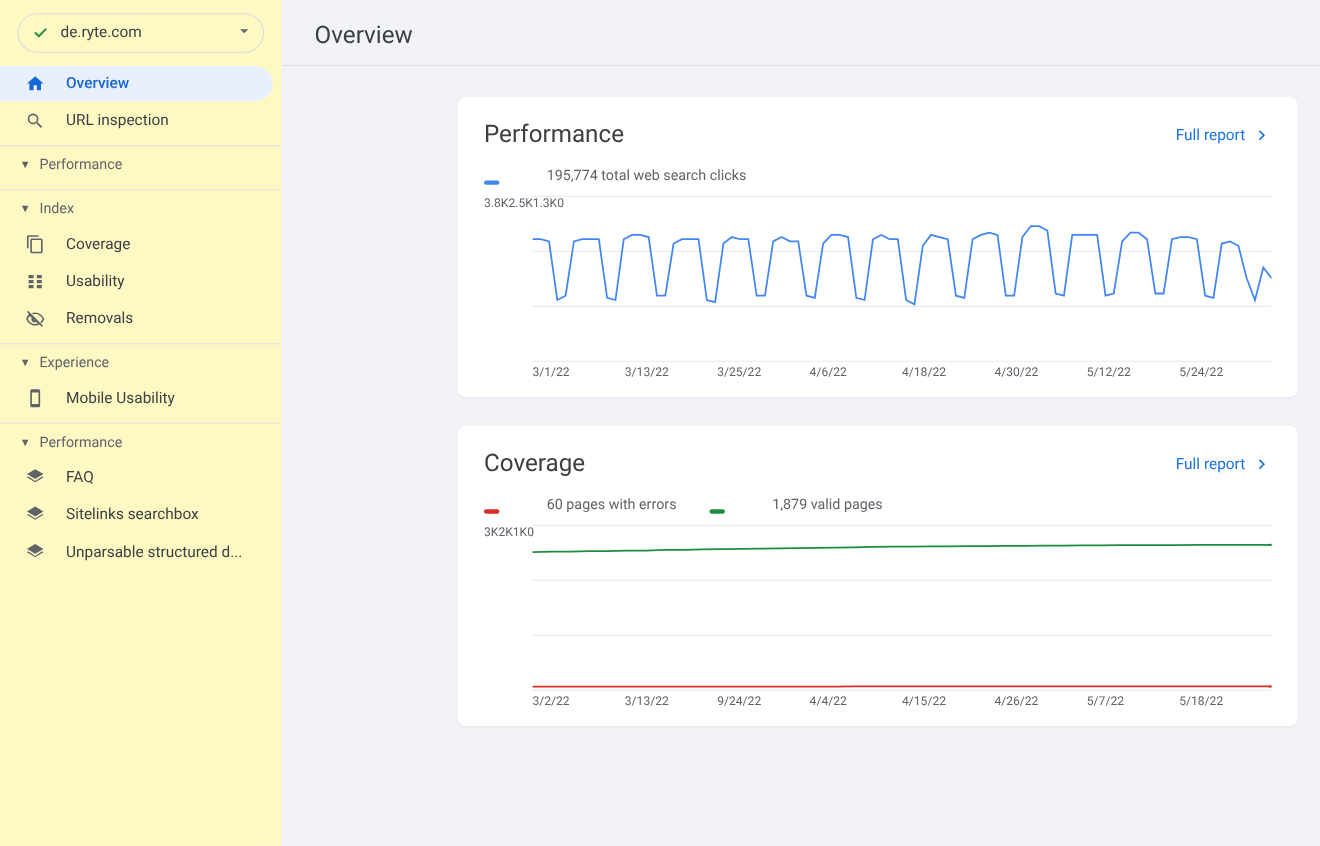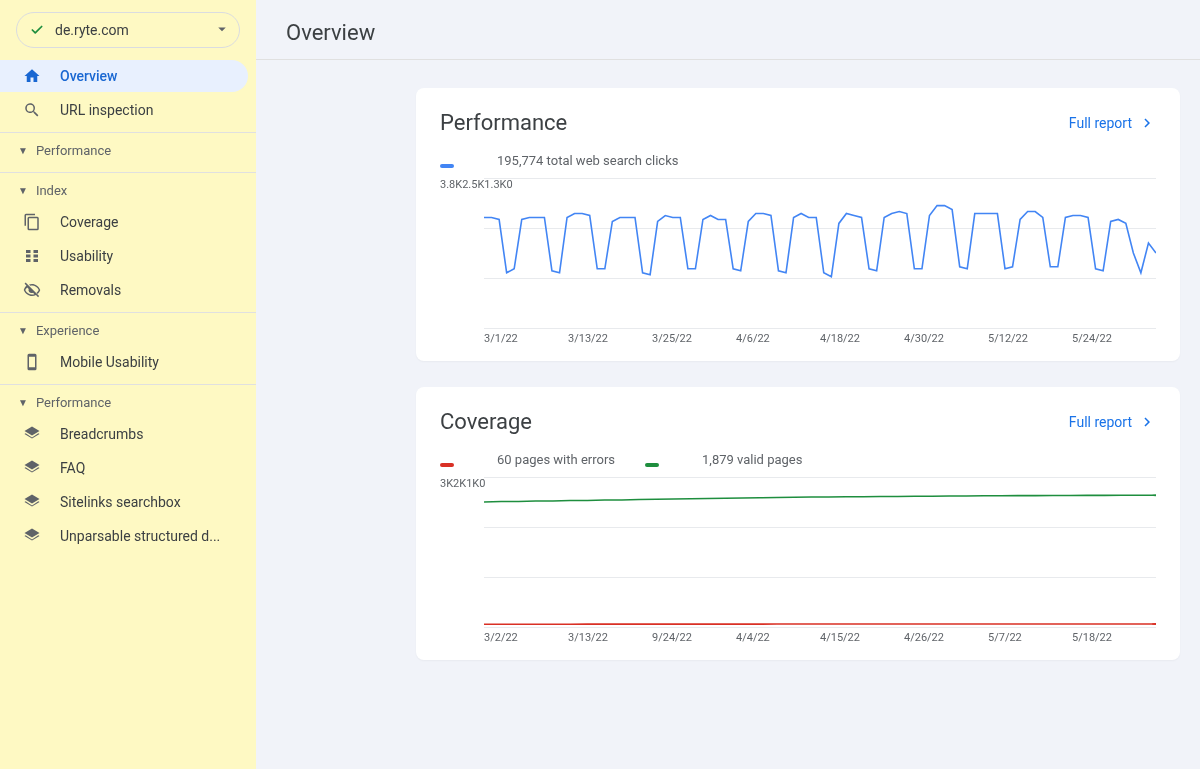--- a/index.html
+++ b/index.html
@@ -274,28 +274,20 @@
           <span class="tri">▼</span>
           <span>Performance</span>
         </div>
         <ul class="nav-list">
           <li class="nav-item">
             <span class="icon">
               <svg width="18" height="18" viewBox="0 0 24 24" fill="currentColor">
                 <path d="M12 2L2 8l10 6 10-6-10-6zm0 14.5L3.5 11 2 12l10 6 10-6-1.5-1L12 16.5z"></path>
               </svg>
             </span>
-            <span>Breadcrumbs</span>
-          </li>
-          <li class="nav-item">
-            <span class="icon">
-              <svg width="18" height="18" viewBox="0 0 24 24" fill="currentColor">
-                <path d="M12 2L2 8l10 6 10-6-10-6zm0 14.5L3.5 11 2 12l10 6 10-6-1.5-1L12 16.5z"></path>
-              </svg>
-            </span>
             <span>FAQ</span>
           </li>
           <li class="nav-item">
             <span class="icon">
               <svg width="18" height="18" viewBox="0 0 24 24" fill="currentColor">
                 <path d="M12 2L2 8l10 6 10-6-10-6zm0 14.5L3.5 11 2 12l10 6 10-6-1.5-1L12 16.5z"></path>
               </svg>
             </span>
             <span>Sitelinks searchbox</span>
           </li>

